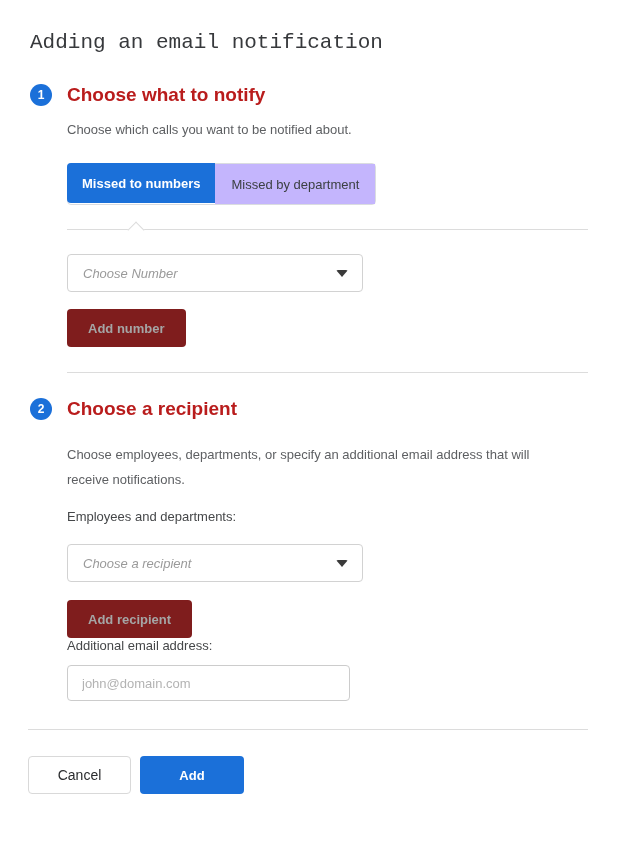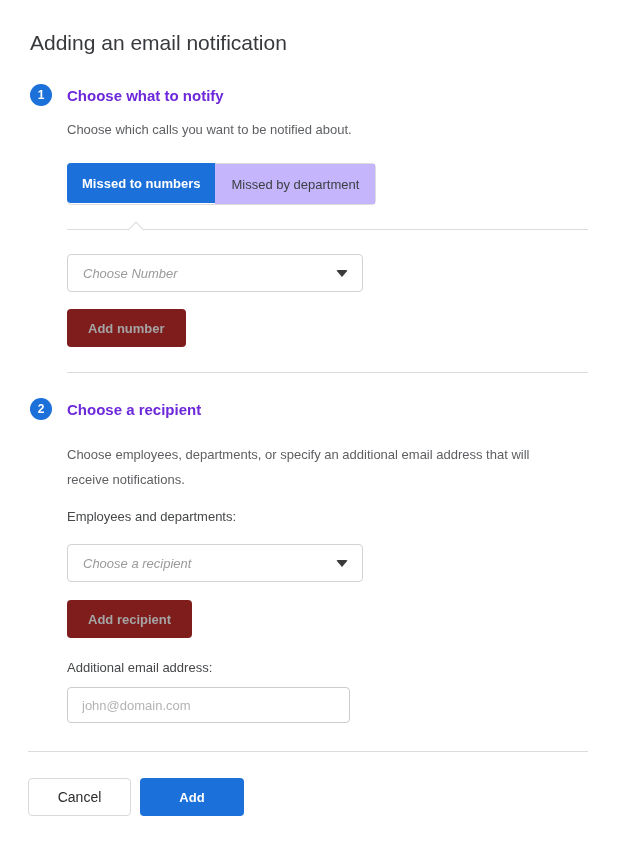--- a/index.html
+++ b/index.html
@@ -12,20 +12,21 @@
     position: relative;
   }
   .dialog { width: 617px; height: 842px; }
 
   .page-title {
     margin: 30px 0 0 30px;
     font-size: 21px;
     font-weight: 400;
     color: #37393c;
     line-height: 26px;
+    font-family: Liberation Mono, monospace;
   }
 
   .step-header {
     display: flex;
     align-items: center;
     margin-left: 30px;
     gap: 15px;
   }
   .step1-header { margin-top: 28px; }
   .step2-header { margin-top: 25px; }
@@ -36,23 +37,23 @@
     background: var(--accent);
     color: #fff;
     font-size: 12px;
     font-weight: 700;
     display: flex;
     align-items: center;
     justify-content: center;
     flex: 0 0 22px;
   }
   .step-heading {
-    font-size: 15px;
-    font-weight: 700;
-    color: #6d28d9;
+    font-size: 19px;
+    font-weight: 700;
+    color: #b91c1c;
   }
 
   .indent { margin-left: 67px; }
 
   .desc {
     font-size: 13px;
     color: #5d5f62;
     line-height: 15px;
   }
   .desc-1 { margin-top: 16px; }
@@ -149,21 +150,21 @@
     font-weight: 700;
     padding: 0 21px;
   }
   .btn.disabled.recipient { margin-top: 18px; }
 
   .field-label {
     font-size: 13px;
     color: #454749;
   }
   .label-recipients { margin-top: 17px; }
-  .label-email { margin-top: 22px; }
+  .label-email { }
 
   .email-input {
     margin-top: 12px;
     width: 283px; height: 36px;
     border: 1px solid #ccc;
     border-radius: 4px;
     padding: 0 14px;
     font-family: "Liberation Sans", sans-serif;
     font-size: 13px;
     color: #2b2d2f;

